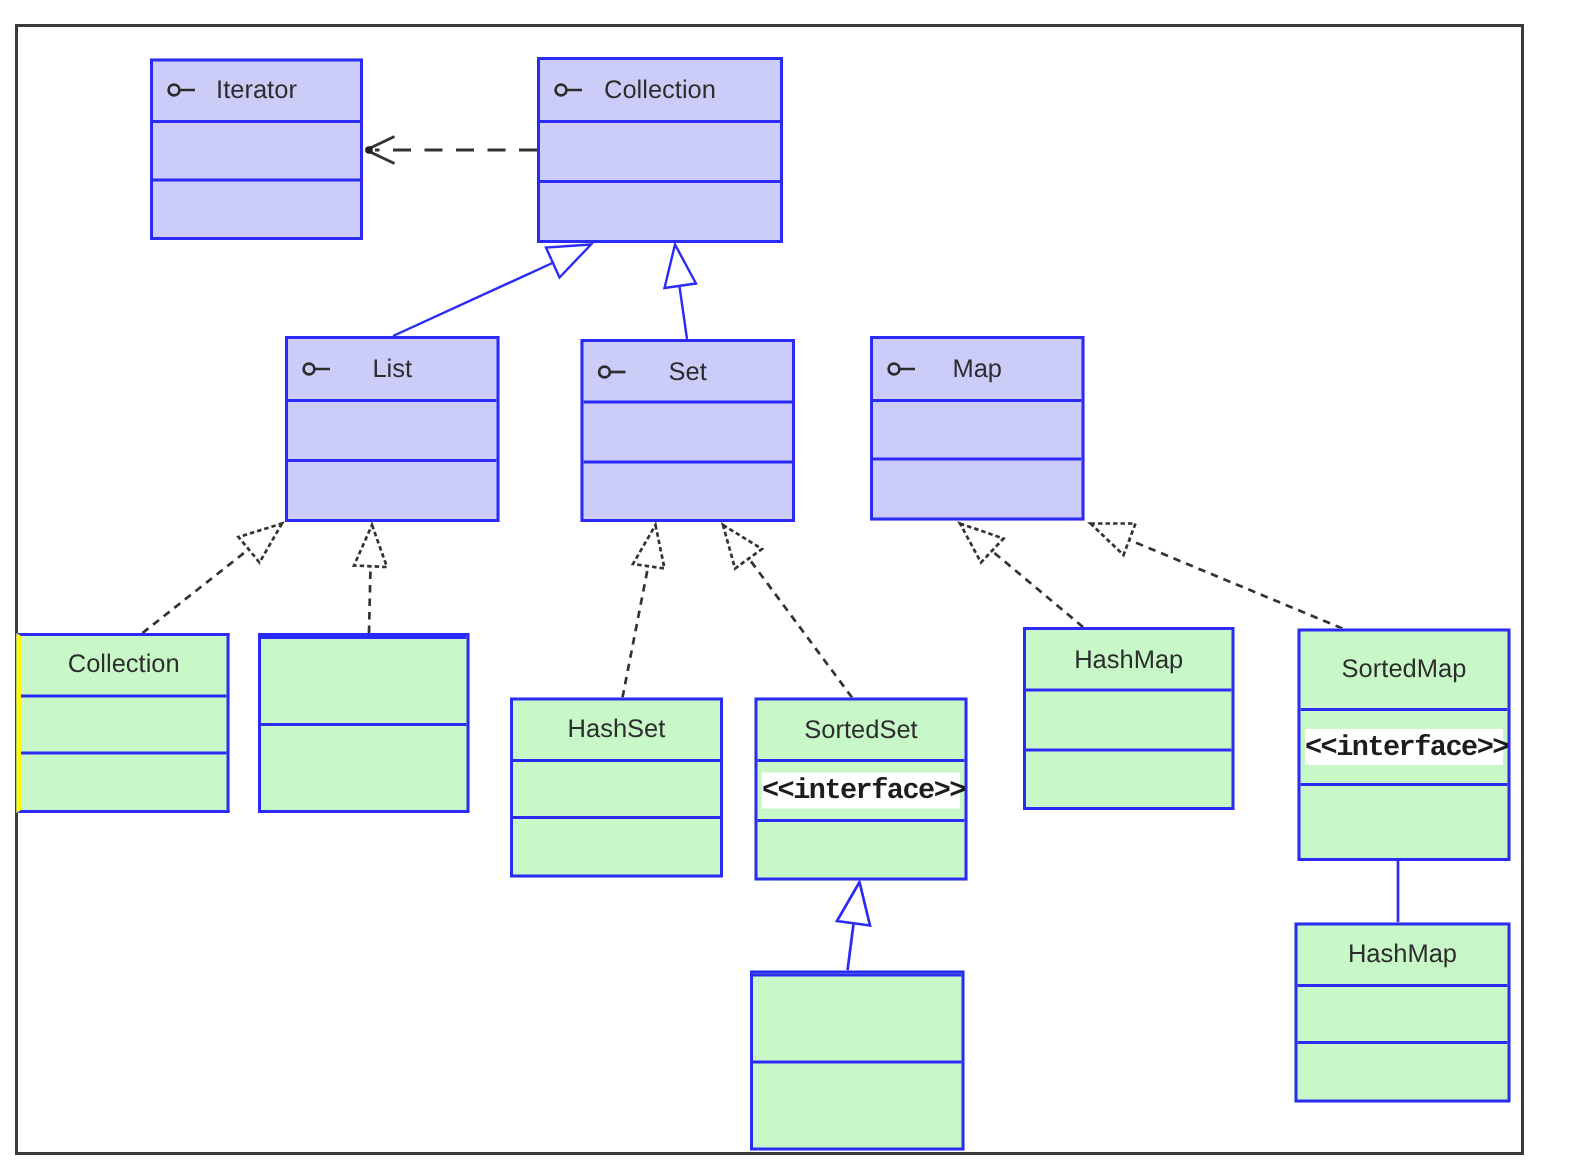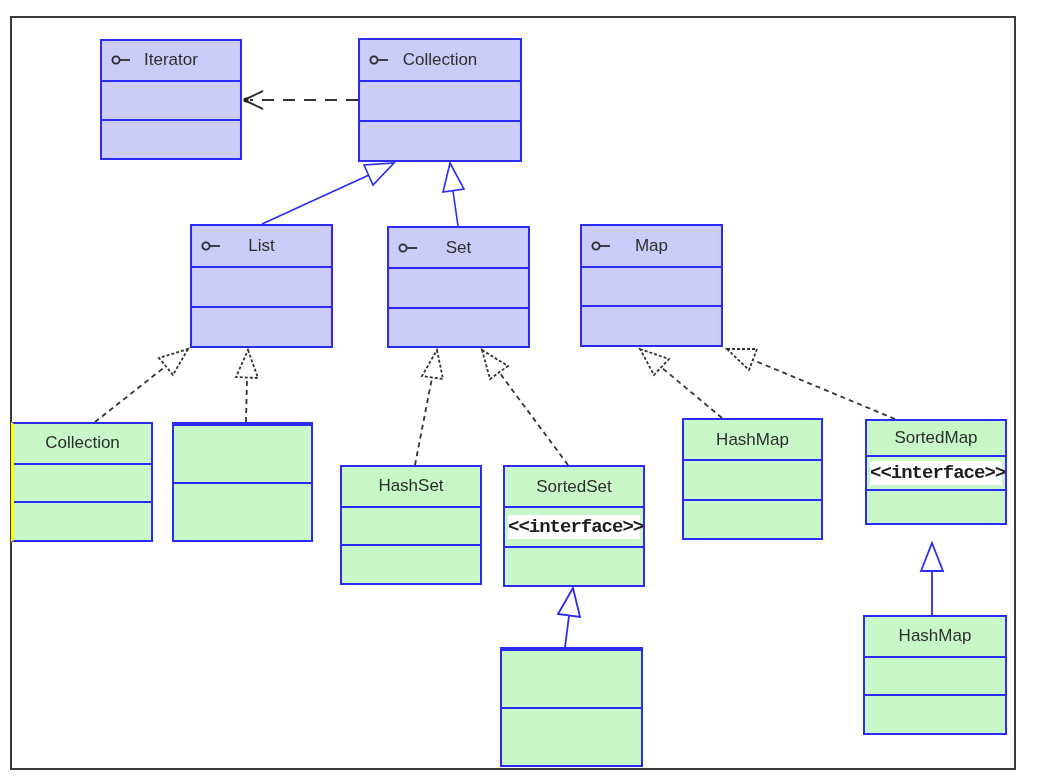--- a/index.html
+++ b/index.html
@@ -196,21 +196,21 @@
 </div>
 
 <div class="uml-box class-node" style="left:682px;top:418px;width:141px;height:122px">
   <div class="title">
     <span>HashMap</span>
   </div>
   <div class="row"></div>
   <div class="row"></div>
 </div>
 
-<div class="uml-box class-node" style="left:865px;top:419px;width:142px;height:106px">
+<div class="uml-box class-node" style="left:865px;top:419px;width:142px;height:155px">
   <div class="title">
     <span>SortedMap</span>
   </div>
   <div class="row stereo-row">
     <span class="stereo">&lt;&lt;interface&gt;&gt;</span>
   </div>
   <div class="row"></div>
 </div>
 
 <div class="uml-box class-node" style="left:500px;top:647px;width:143px;height:120px">

